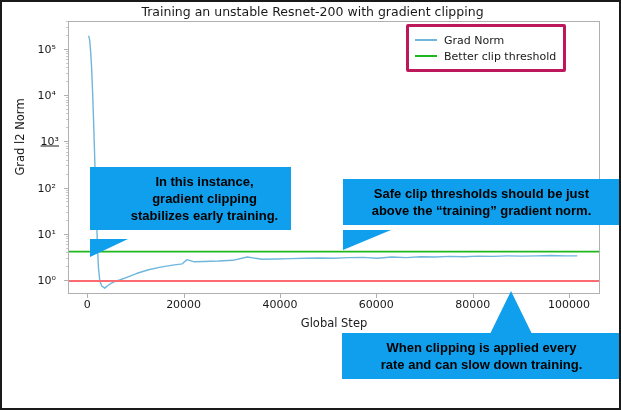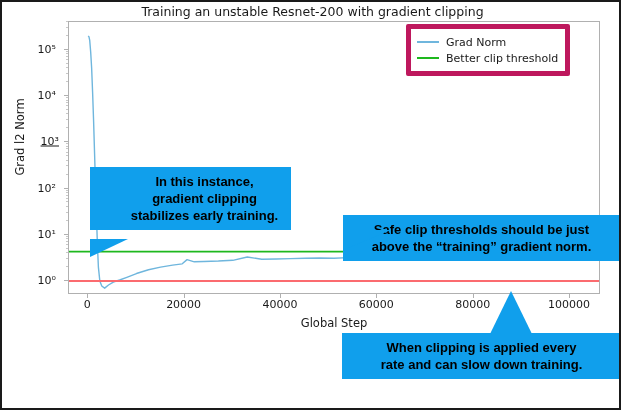--- a/index.html
+++ b/index.html
@@ -92,21 +92,21 @@
     top: 292px;
     width: 1px;
     height: 4px;
     background: #b0b0b0;
   }
   #legend {
     position: absolute;
     left: 404px;
     top: 22px;
     background: #ffffff;
-    border: 5px solid #be185d;
+    border: 3px solid #be185d;
     border-radius: 2px;
     padding: 5px 7px 5px 6px;
     box-sizing: border-box;
   }
   .legend-row {
     display: flex;
     align-items: center;
     height: 16px;
   }
   .legend-swatch {
@@ -137,21 +137,21 @@
     width: 0;
     height: 0;
   }
   #callout-1 { left: 88px; top: 165px; width: 201px; }
   #tail-1 {
     left: 88px; top: 237px;
     border-left: 0px solid transparent;
     border-right: 38px solid transparent;
     border-top: 18px solid #109fec;
   }
-  #callout-2 { left: 341px; top: 177px; width: 277px; margin-top: 36px; }
+  #callout-2 { left: 341px; top: 177px; width: 277px; }
   #tail-2 {
     left: 341px; top: 228px;
     border-left: 0px solid transparent;
     border-right: 48px solid transparent;
     border-top: 20px solid #109fec;
   }
   #callout-3 { left: 340px; top: 331px; width: 279px; }
   #tail-3 {
     left: 488px; top: 289px;
     border-left: 21px solid transparent;

